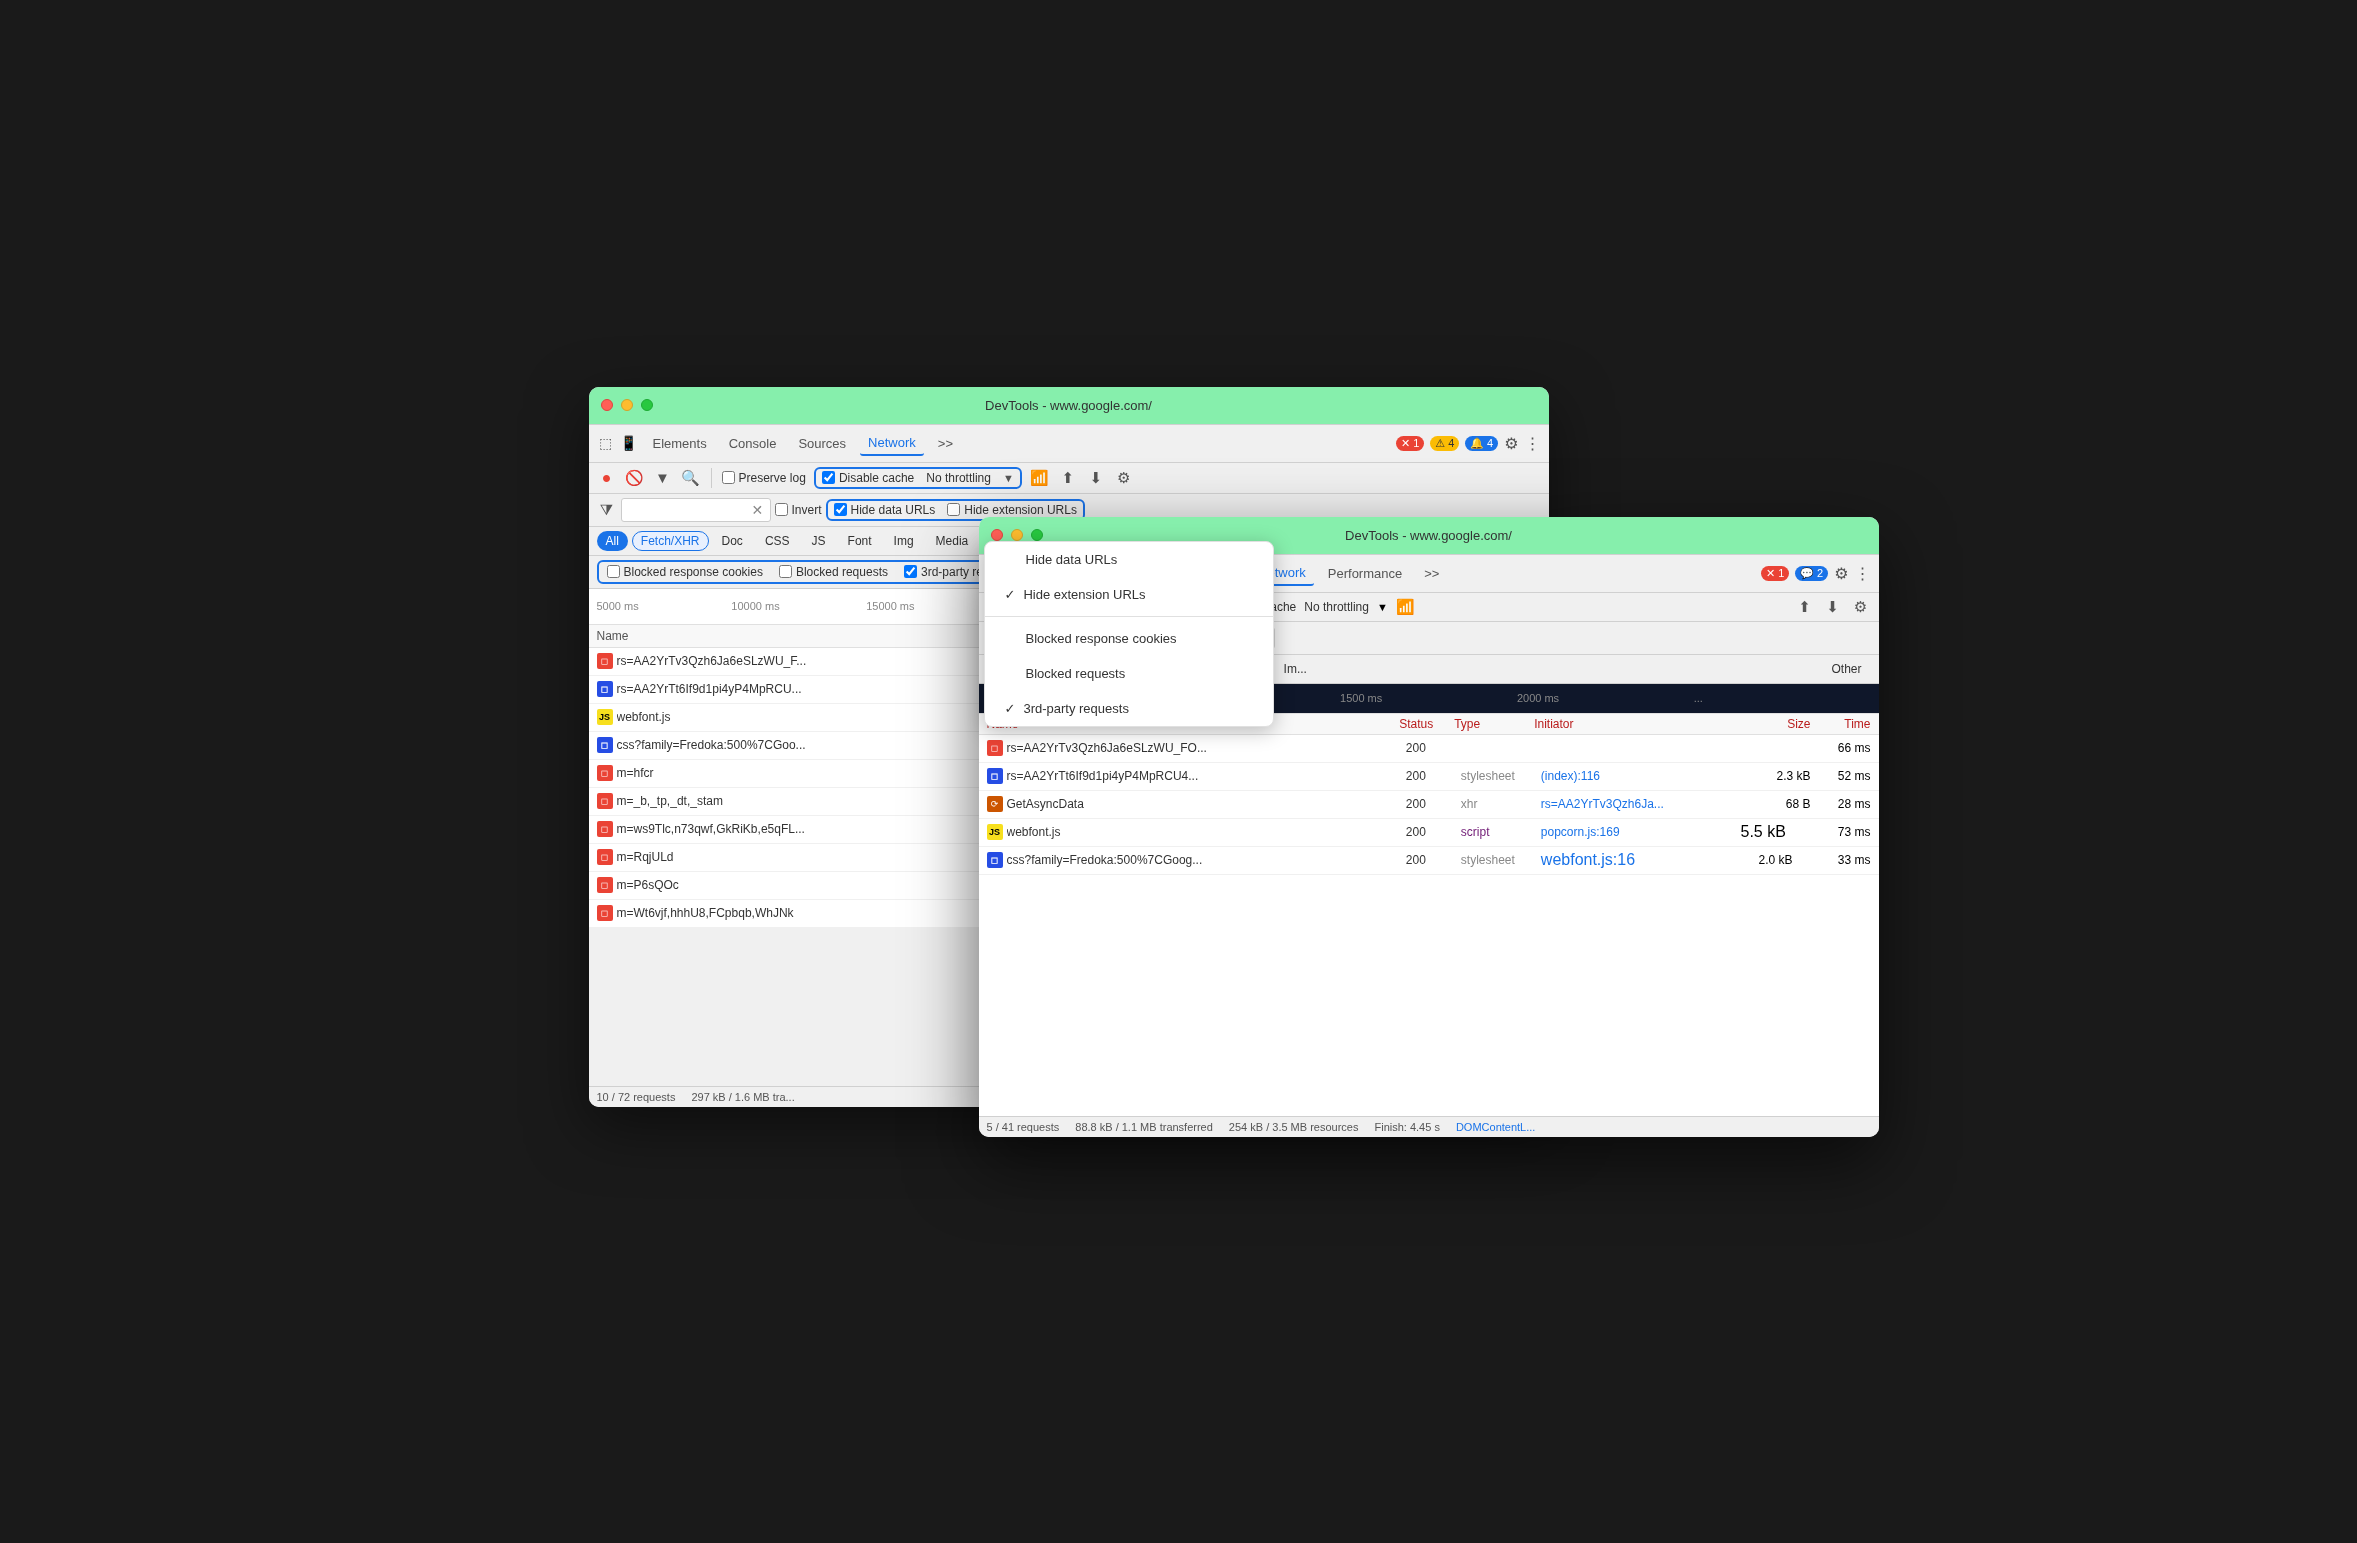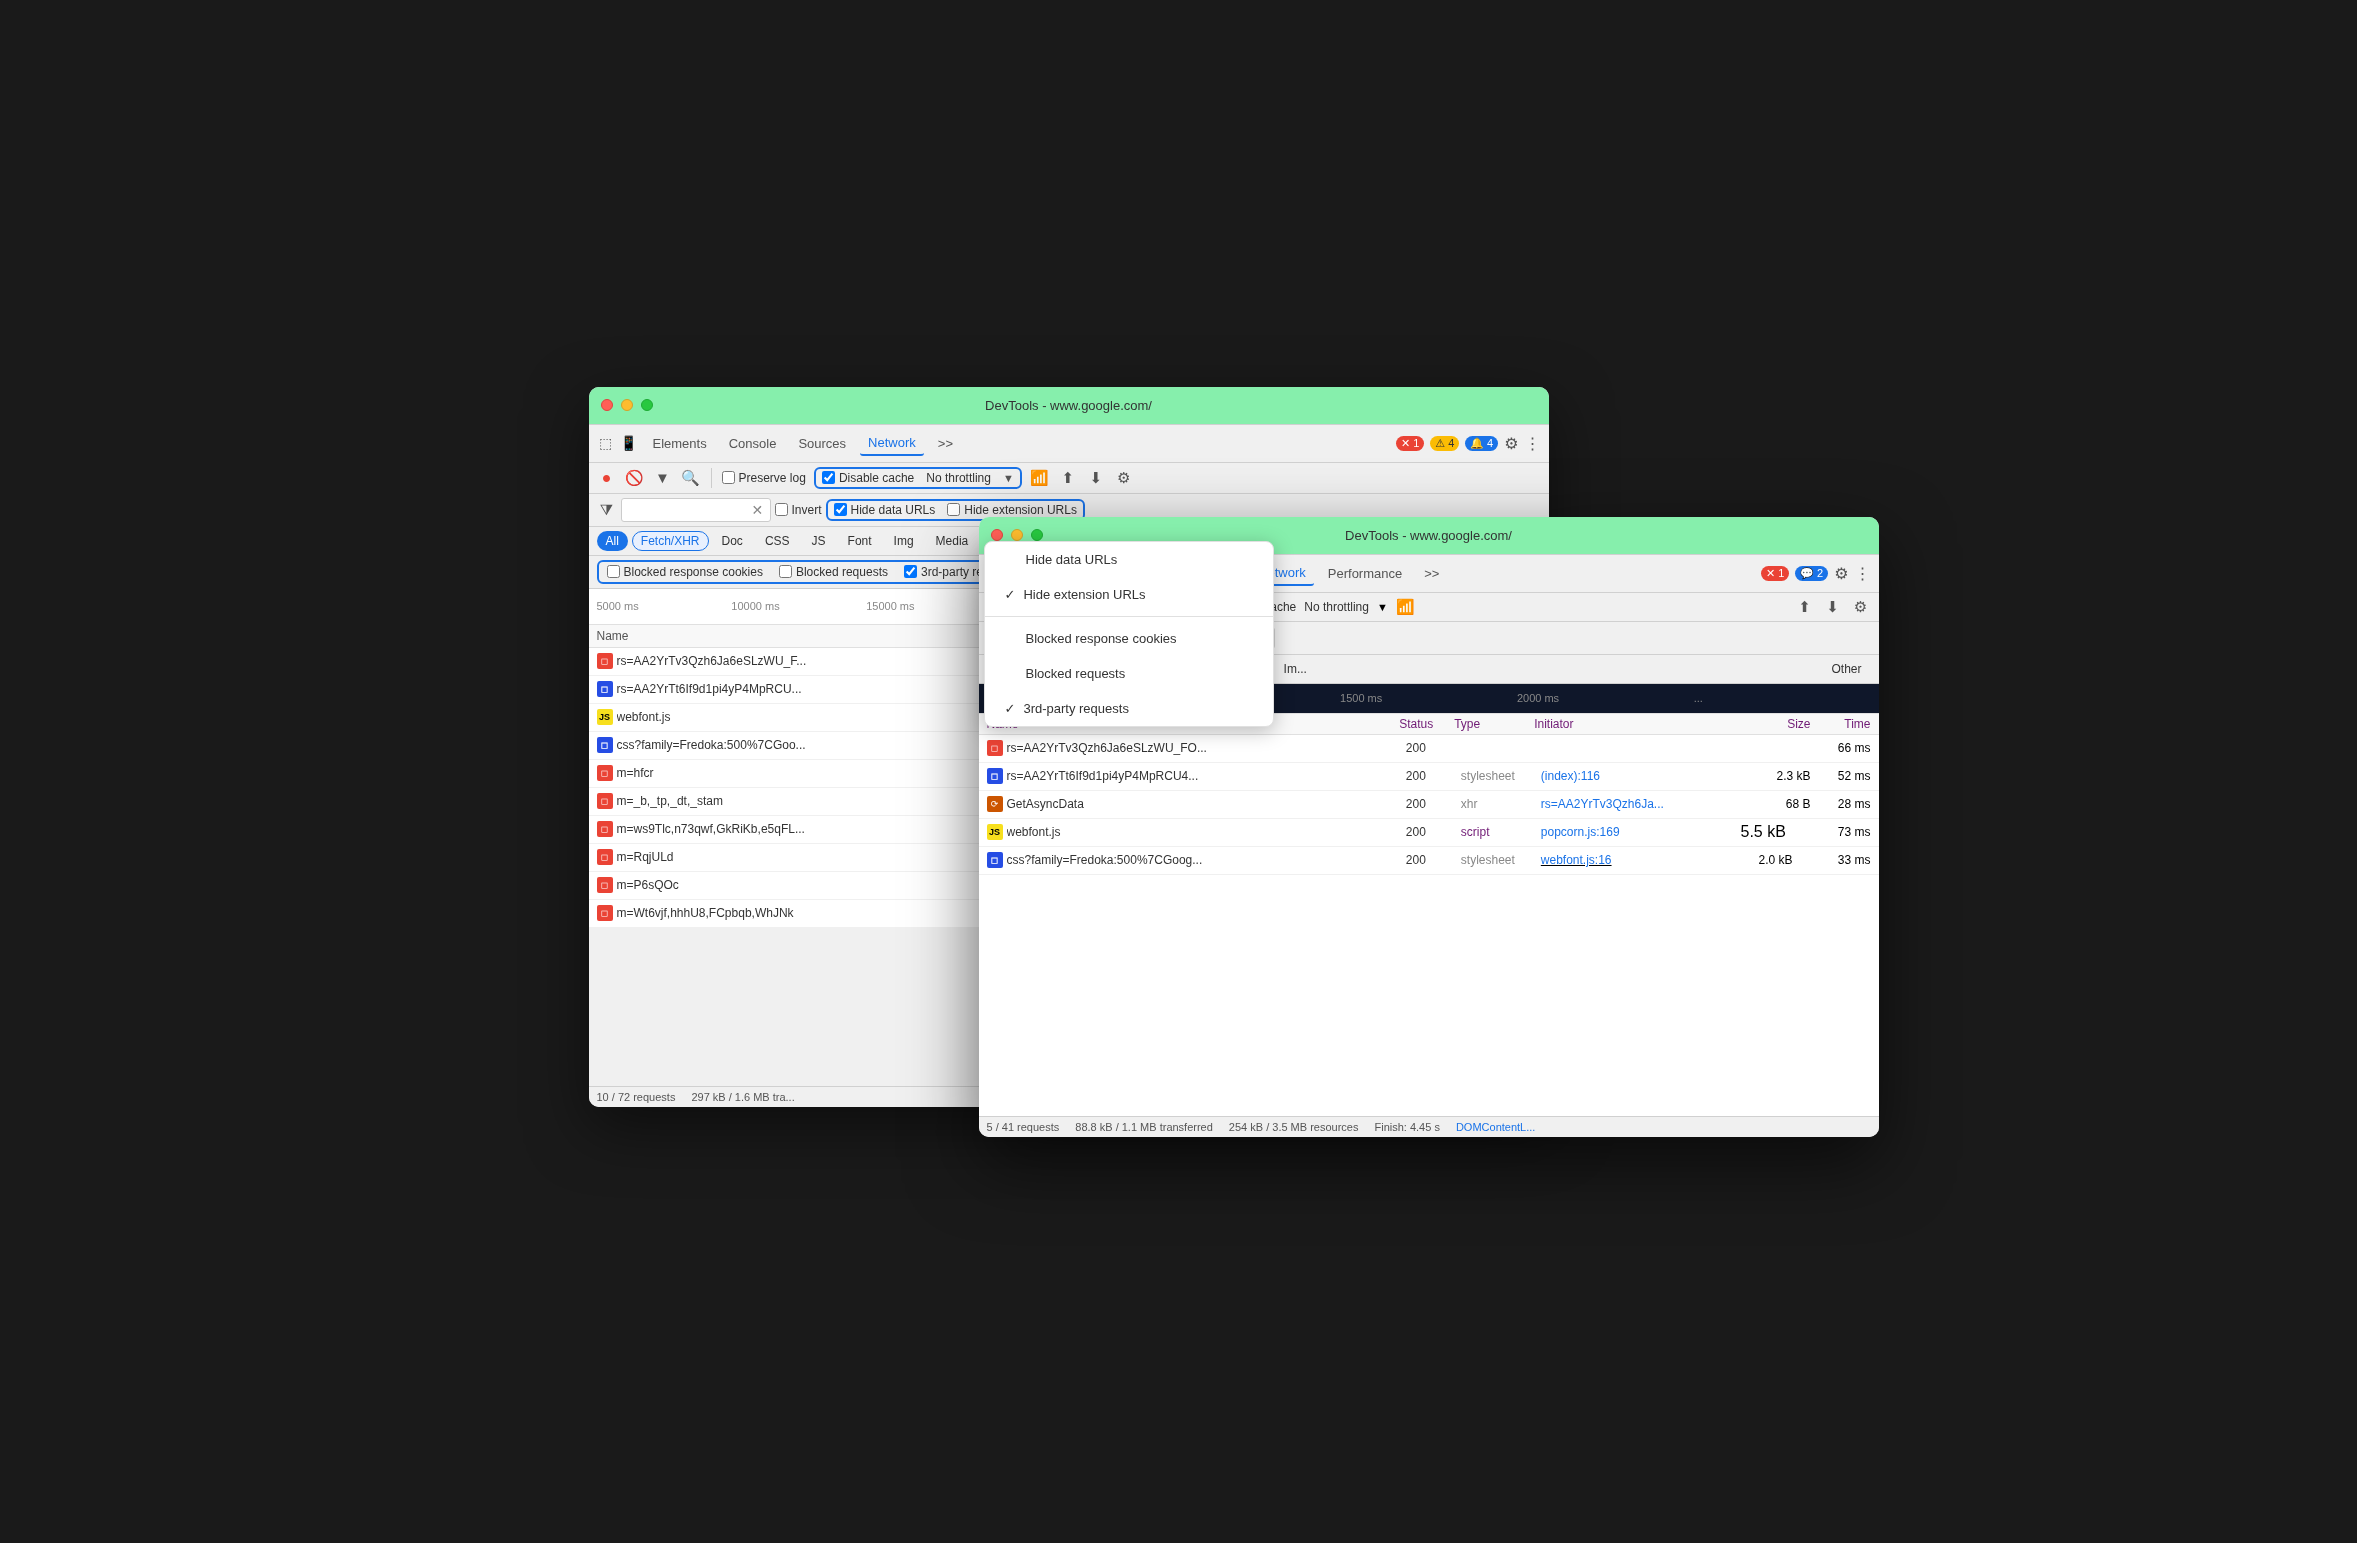--- a/index.html
+++ b/index.html
@@ -428,21 +428,21 @@
       align-items: center;
       padding: 0 8px;
       overflow: hidden;
     }
 
     .front-network-header {
       background: #f8f8f8;
       display: flex;
       padding: 3px 8px;
       font-size: 12px;
-      color: #701a75;
+      color: #b91c1c;
       border-bottom: 1px solid #e0e0e0;
     }
 
     .front-status-footer {
       background: #f0f0f0;
       padding: 4px 8px;
       font-size: 11px;
       color: #555;
       border-top: 1px solid #d0d0d0;
       display: flex;
@@ -835,21 +835,21 @@
           <span style="width:80px;color:#701a75;font-size:12px;">script</span>
           <span style="flex:1;font-size:12px;"><a class="initiator-link">popcorn.js:169</a></span>
           <span style="width:70px;text-align:left;font-size:16px;">5.5 kB</span>
           <span style="width:60px;text-align:right;font-size:12px;">73 ms</span>
         </div>
         <div class="network-row">
           <div class="row-icon css">◻</div>
           <span class="row-name" style="flex:2;">css?family=Fredoka:500%7CGoog...</span>
           <span style="width:55px;color:#333;font-size:12px;">200</span>
           <span style="width:80px;color:#888;font-size:12px;">stylesheet</span>
-          <span style="flex:1;font-size:12px;text-decoration:underline;"><a class="initiator-link">webfont.js:16</a></span>
+          <span style="flex:1;font-size:16px;"><a class="initiator-link">webfont.js:16</a></span>
           <span style="width:70px;text-align:center;font-size:12px;">2.0 kB</span>
           <span style="width:60px;text-align:right;font-size:12px;">33 ms</span>
         </div>
       </div>
 
       <div class="front-status-footer">
         <span>5 / 41 requests</span>
         <span>88.8 kB / 1.1 MB transferred</span>
         <span>254 kB / 3.5 MB resources</span>
         <span>Finish: 4.45 s</span>

